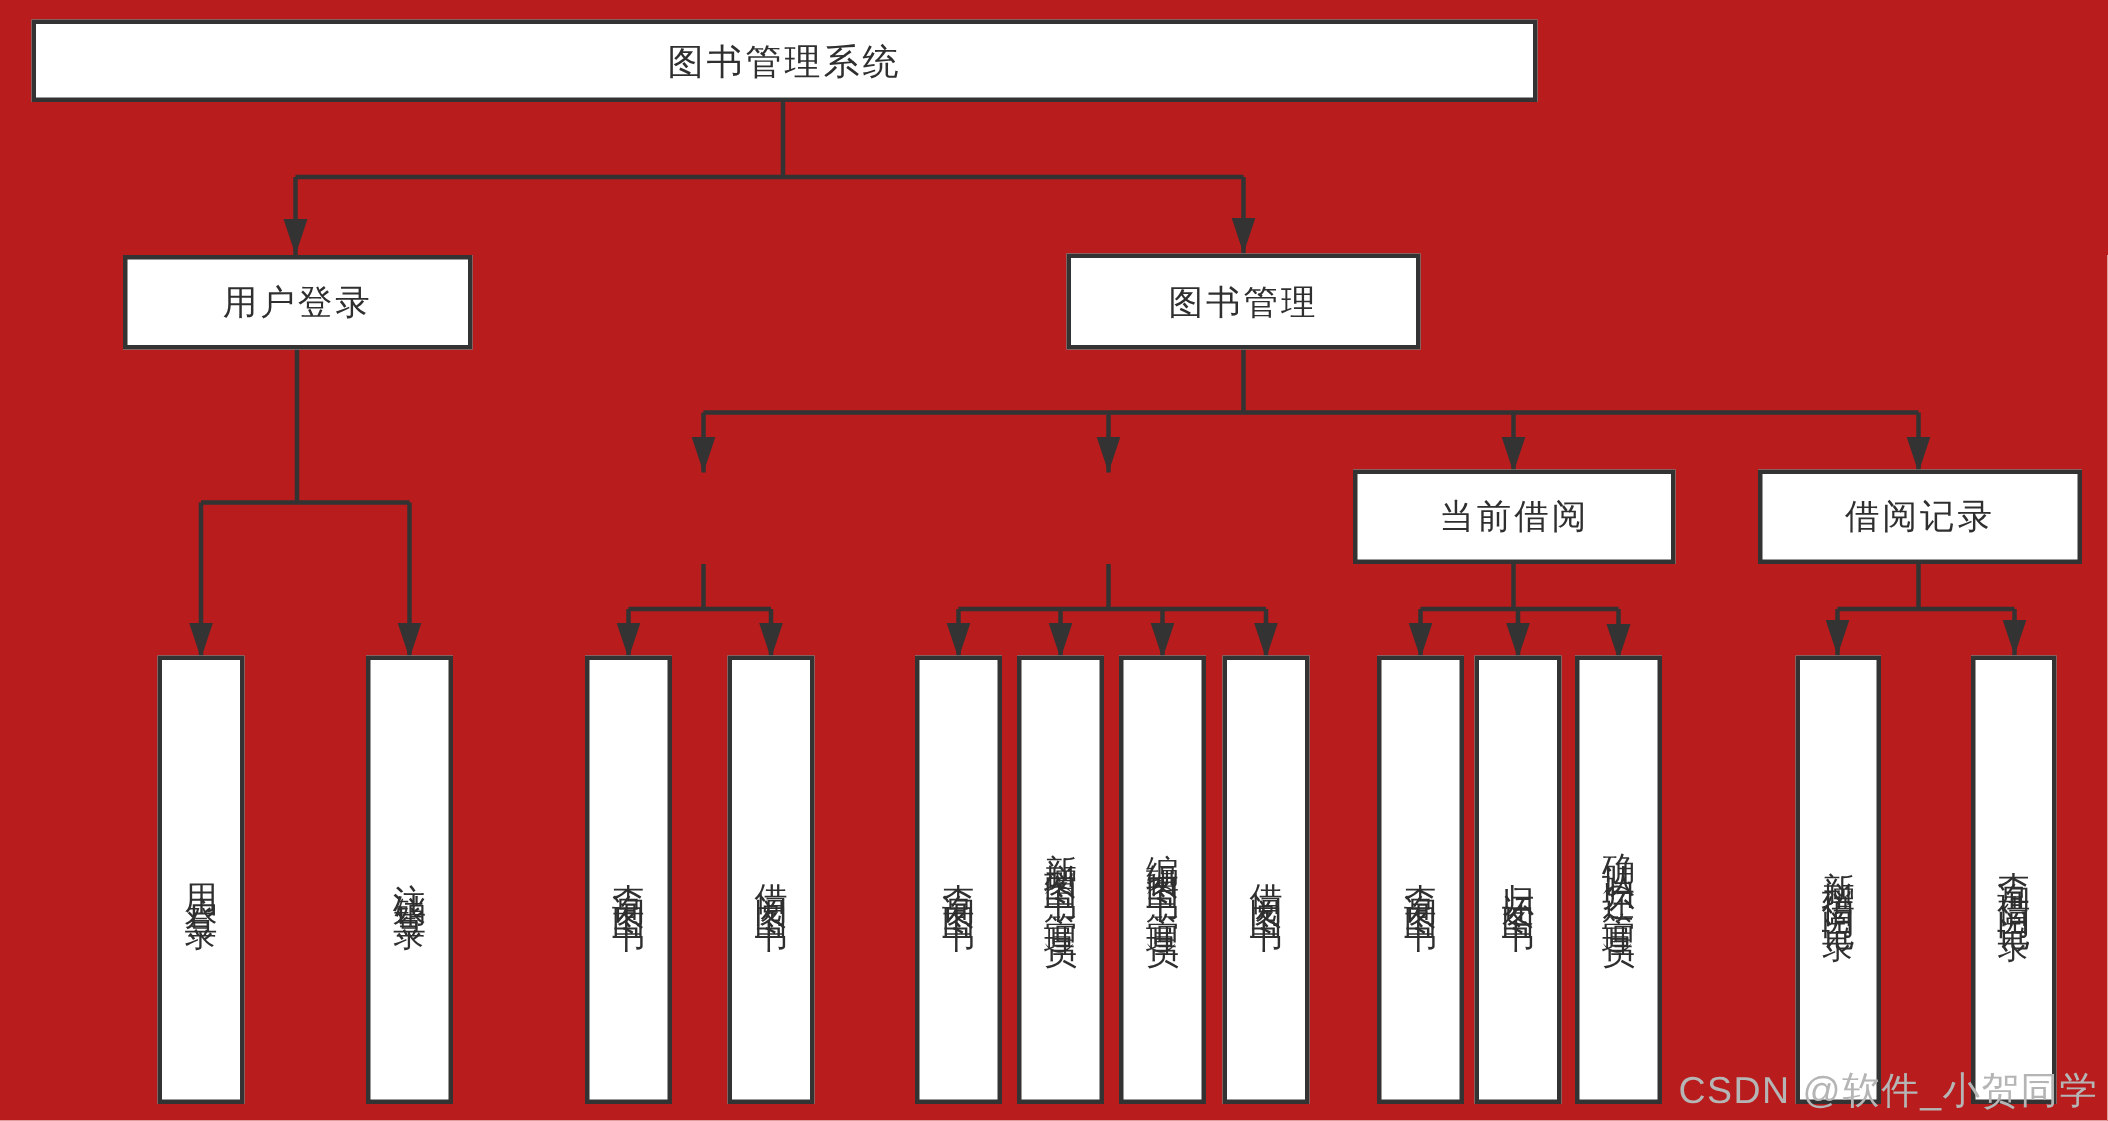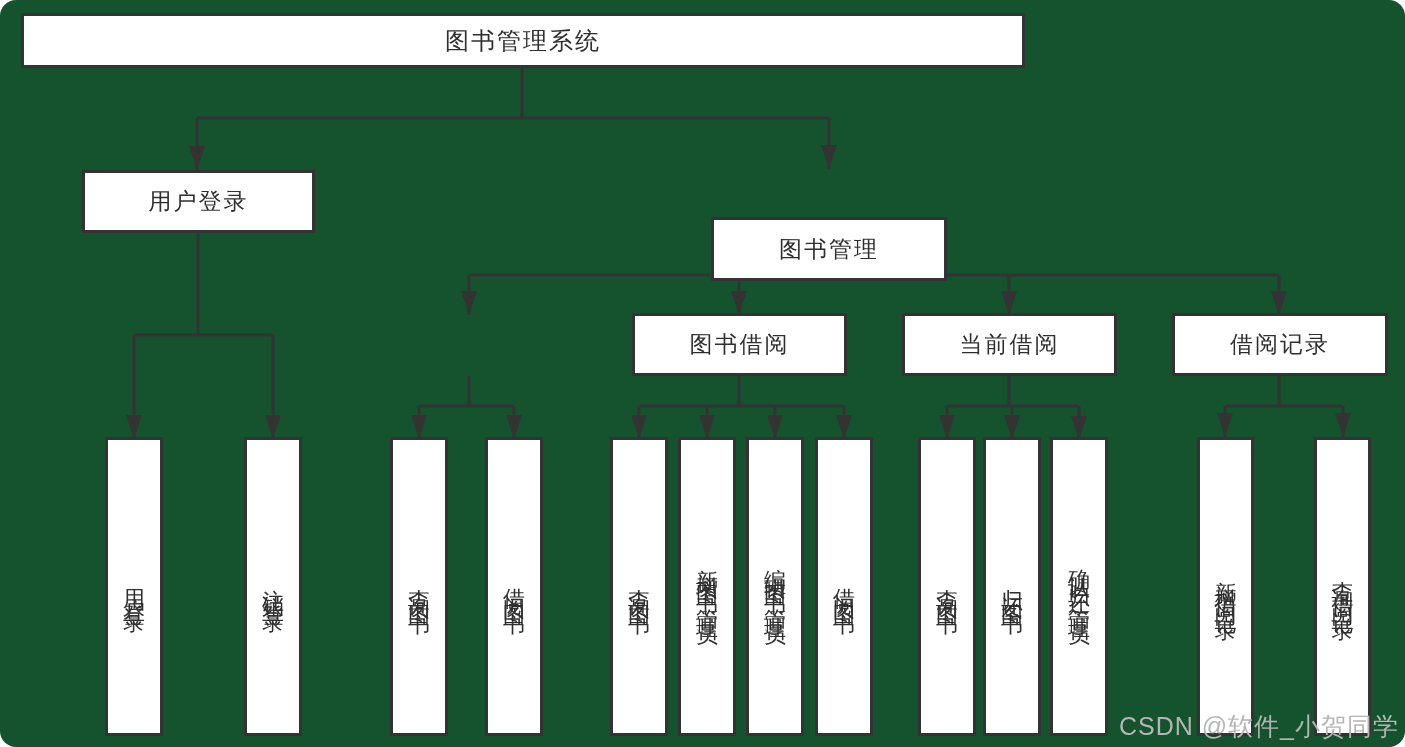--- a/index.html
+++ b/index.html
@@ -1,22 +1,21 @@
 <!DOCTYPE html>
 <html><head>
 <meta charset="utf-8">
 <style>
   html,body{margin:0;padding:0;background:#ffffff;}
   .canvas{
     position:relative;
     width:1405px;height:747px;
-    background:#14532d;
+    background:#b91c1c;
     font-family:"Liberation Sans",sans-serif;
     overflow:hidden;
-    border-radius:16px;
   }
   .connectors{position:absolute;left:0;top:0;width:1405px;height:747px;}
   .node{
     position:absolute;
     box-sizing:border-box;
     border:3px solid #333333;
     background:#ffffff;
     display:flex;
     align-items:center;
     justify-content:center;
@@ -35,21 +34,21 @@
     position:absolute;
     right:6px;bottom:4px;
     font-size:25px;
     color:#b5b5b5;
     letter-spacing:1px;
     white-space:nowrap;
   }
   
   #n-root{left:21px;top:13px;width:1004px;height:55px;}
   #n-user-login{left:82px;top:170px;width:233px;height:63px;}
-  #n-book-mgmt{left:711px;top:169px;width:236px;height:64px;margin-top:48px;}
+  #n-book-mgmt{left:711px;top:169px;width:236px;height:64px;}
   #n-new-book{left:362px;top:313px;width:215px;height:63px;}
   #n-book-borrow{left:632px;top:313px;width:215px;height:63px;}
   #n-current-borrow{left:902px;top:313px;width:215px;height:63px;text-align:center;}
   #n-borrow-records{left:1172px;top:313px;width:216px;height:63px;}
   .leaf{top:437px;width:58px;height:299px;}
   #l-user-login{left:105px;}
   #l-logout{left:244px;}
   #l-nb-query{left:390px;}
   #l-nb-borrow{left:485px;}
   #l-bb-query{left:610px;}
@@ -101,21 +100,20 @@
     <line x1="1079" y1="406" x2="1079" y2="440" stroke="#333333" stroke-width="3" marker-end="url(#arrow)"></line>
     <line x1="1225" y1="406" x2="1225" y2="437" stroke="#333333" stroke-width="3" marker-end="url(#arrow)"></line>
     <line x1="1343" y1="406" x2="1343" y2="437" stroke="#333333" stroke-width="3" marker-end="url(#arrow)"></line>
   </svg>
 
   <div id="n-root" class="node h-node root-node">图书管理系统</div>
 
   <div id="n-user-login" class="node h-node">用户登录</div>
   <div id="n-book-mgmt" class="node h-node">图书管理</div>
 
-  <div id="n-book-borrow" class="node h-node">图书借阅</div>
   <div id="n-current-borrow" class="node h-node">当前借阅</div>
   <div id="n-borrow-records" class="node h-node">借阅记录</div>
 
   <div id="l-user-login" class="node v-node leaf">用户登录</div>
   <div id="l-logout" class="node v-node leaf">注销登录</div>
 
   <div id="l-nb-query" class="node v-node leaf">查询图书</div>
   <div id="l-nb-borrow" class="node v-node leaf">借阅图书</div>
 
   <div id="l-bb-query" class="node v-node leaf">查询图书</div>

